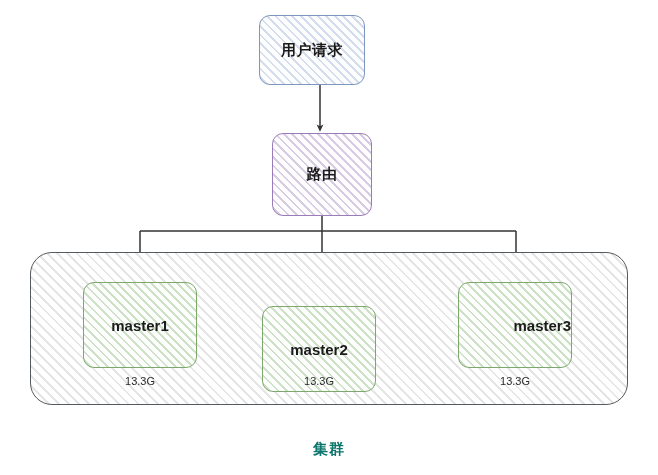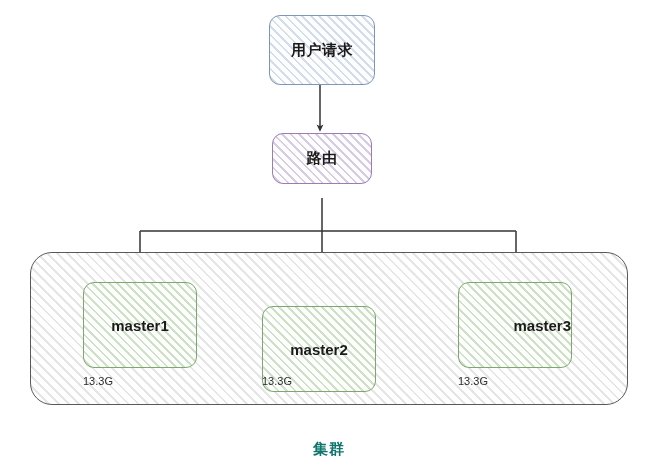--- a/index.html
+++ b/index.html
@@ -30,42 +30,42 @@
     display: flex;
     align-items: center;
     justify-content: center;
     text-align: center;
     font-weight: bold;
     color: #1b1b1b;
     z-index: 3;
   }
   
   .node-user {
-    left: 269px;
+    left: 259px;
     top: 15px;
     width: 106px;
     height: 70px;
     border: 1.6px solid #7d96bd;
     border-radius: 11px;
     background-color: #eef2f9;
     background-image: repeating-linear-gradient(
         45deg,
         rgba(255,255,255,0.95) 0px,
         rgba(255,255,255,0.95) 4px,
         rgba(188,204,228,0.55) 4px,
         rgba(188,204,228,0.55) 6px);
     font-size: 15px;
     letter-spacing: 0.5px;
   }
   
   .node-router {
     left: 272px;
     top: 133px;
     width: 100px;
-    height: 51px;
+    height: 83px;
     border: 1.8px solid #9b7cb8;
     border-radius: 11px;
     background-color: #f0ecf5;
     background-image: repeating-linear-gradient(
         45deg,
         rgba(255,255,255,0.93) 0px,
         rgba(255,255,255,0.93) 4px,
         rgba(198,183,216,0.6) 4px,
         rgba(198,183,216,0.6) 6px);
     font-size: 15px;
@@ -119,21 +119,21 @@
     font-size: 15px;
   }
   .m1 { left: 83px; text-align: center; }
   .m2 { left: 262px; margin-top: 24px; }
   .m3 { left: 458px; justify-content: flex-end; }
 
   .size-label {
     position: absolute;
     top: 375px;
     width: 114px;
-    text-align: left;
+    text-align: center;
     font-size: 11px;
     font-weight: normal;
     color: #2b2b2b;
     z-index: 3;
   }
   .s1 { left: 83px; }
   .s2 { left: 262px; }
   .s3 { left: 458px; }
 </style>
 </head>

